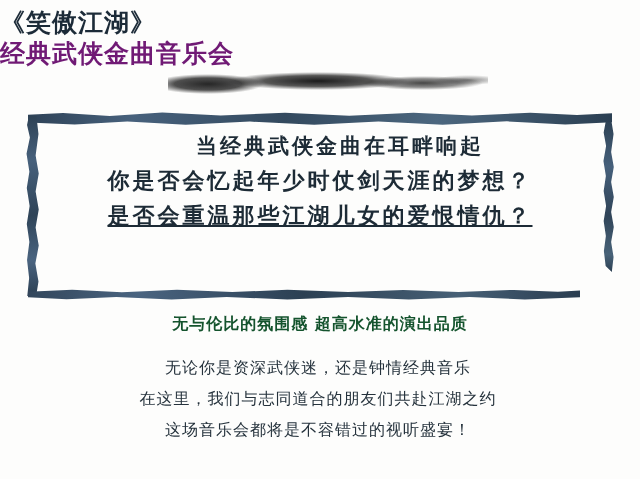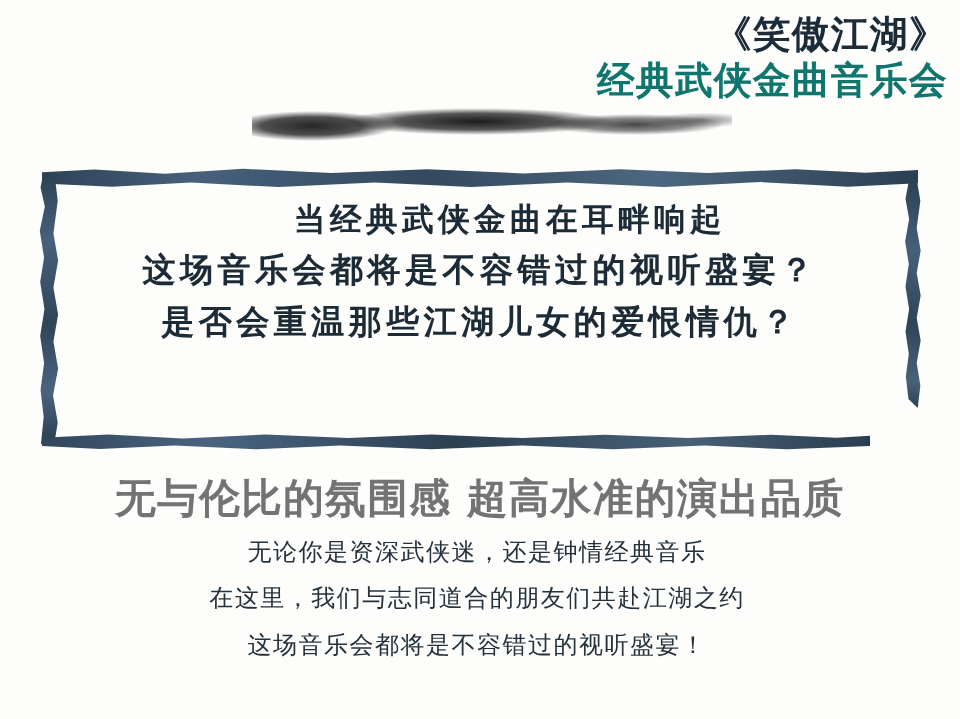--- a/index.html
+++ b/index.html
@@ -21,35 +21,35 @@
     height: 479px;
     background: #fdfdfc;
   }
 
   
   .title-block {
     position: absolute;
     top: 8px;
     left: 0;
     width: 632px;
-    text-align: right;
+    text-align: left;
   }
   .title-line1 {
     font-family: "DejaVu Serif", serif;
     font-size: 25px;
     font-weight: bold;
     color: #1c2b38;
     letter-spacing: 1px;
     line-height: 30px;
   }
   .title-line2 {
     font-family: "DejaVu Serif", serif;
     font-size: 25px;
     font-weight: bold;
-    color: #0f766e;
+    color: #701a75;
     letter-spacing: 1px;
     line-height: 32px;
   }
   
   .title-smudge {
     position: absolute;
     top: 72px;
     left: 168px;
     width: 320px;
     height: 22px;
@@ -113,33 +113,33 @@
   .poem-line {
     font-family: "DejaVu Serif", serif;
     font-weight: bold;
     color: #1d2b36;
     line-height: 35px;
     letter-spacing: 3px;
   }
   .poem-line.l1 { font-size: 21px; }
   .poem-line.l2 { font-size: 21px; padding-left: 40px; }
   .poem-line.l3 { font-size: 22px; }
-  .poem-line.l4 { font-size: 22px; }
+  .poem-line.l4 { font-size: 22px; text-decoration: underline; }
 
   
   .highlight {
     position: absolute;
     top: 314px;
     left: 0;
     width: 640px;
     text-align: center;
     font-family: "DejaVu Sans", sans-serif;
-    font-size: 27px;
+    font-size: 16px;
     font-weight: bold;
-    color: #737373;
+    color: #14532d;
     letter-spacing: 1px;
   }
 
   
   .body-copy {
     position: absolute;
     top: 352px;
     left: 0;
     width: 636px;
     text-align: center;
@@ -165,21 +165,21 @@
 
   <div class="frame">
     <div class="edge edge-top"></div>
     <div class="edge edge-left"></div>
     <div class="edge edge-bottom"></div>
     <div class="edge edge-right"></div>
   </div>
 
   <div class="poem">
     <div class="poem-line l2">当经典武侠金曲在耳畔响起</div>
-    <div class="poem-line l3">这场音乐会都将是不容错过的视听盛宴？</div>
+    <div class="poem-line l3">你是否会忆起年少时仗剑天涯的梦想？</div>
     <div class="poem-line l4">是否会重温那些江湖儿女的爱恨情仇？</div>
   </div>
 
   <div class="highlight">无与伦比的氛围感  超高水准的演出品质</div>
 
   <div class="body-copy">
     <div class="body-line">无论你是资深武侠迷，还是钟情经典音乐</div>
     <div class="body-line">在这里，我们与志同道合的朋友们共赴江湖之约</div>
     <div class="body-line">这场音乐会都将是不容错过的视听盛宴！</div>
   </div>

